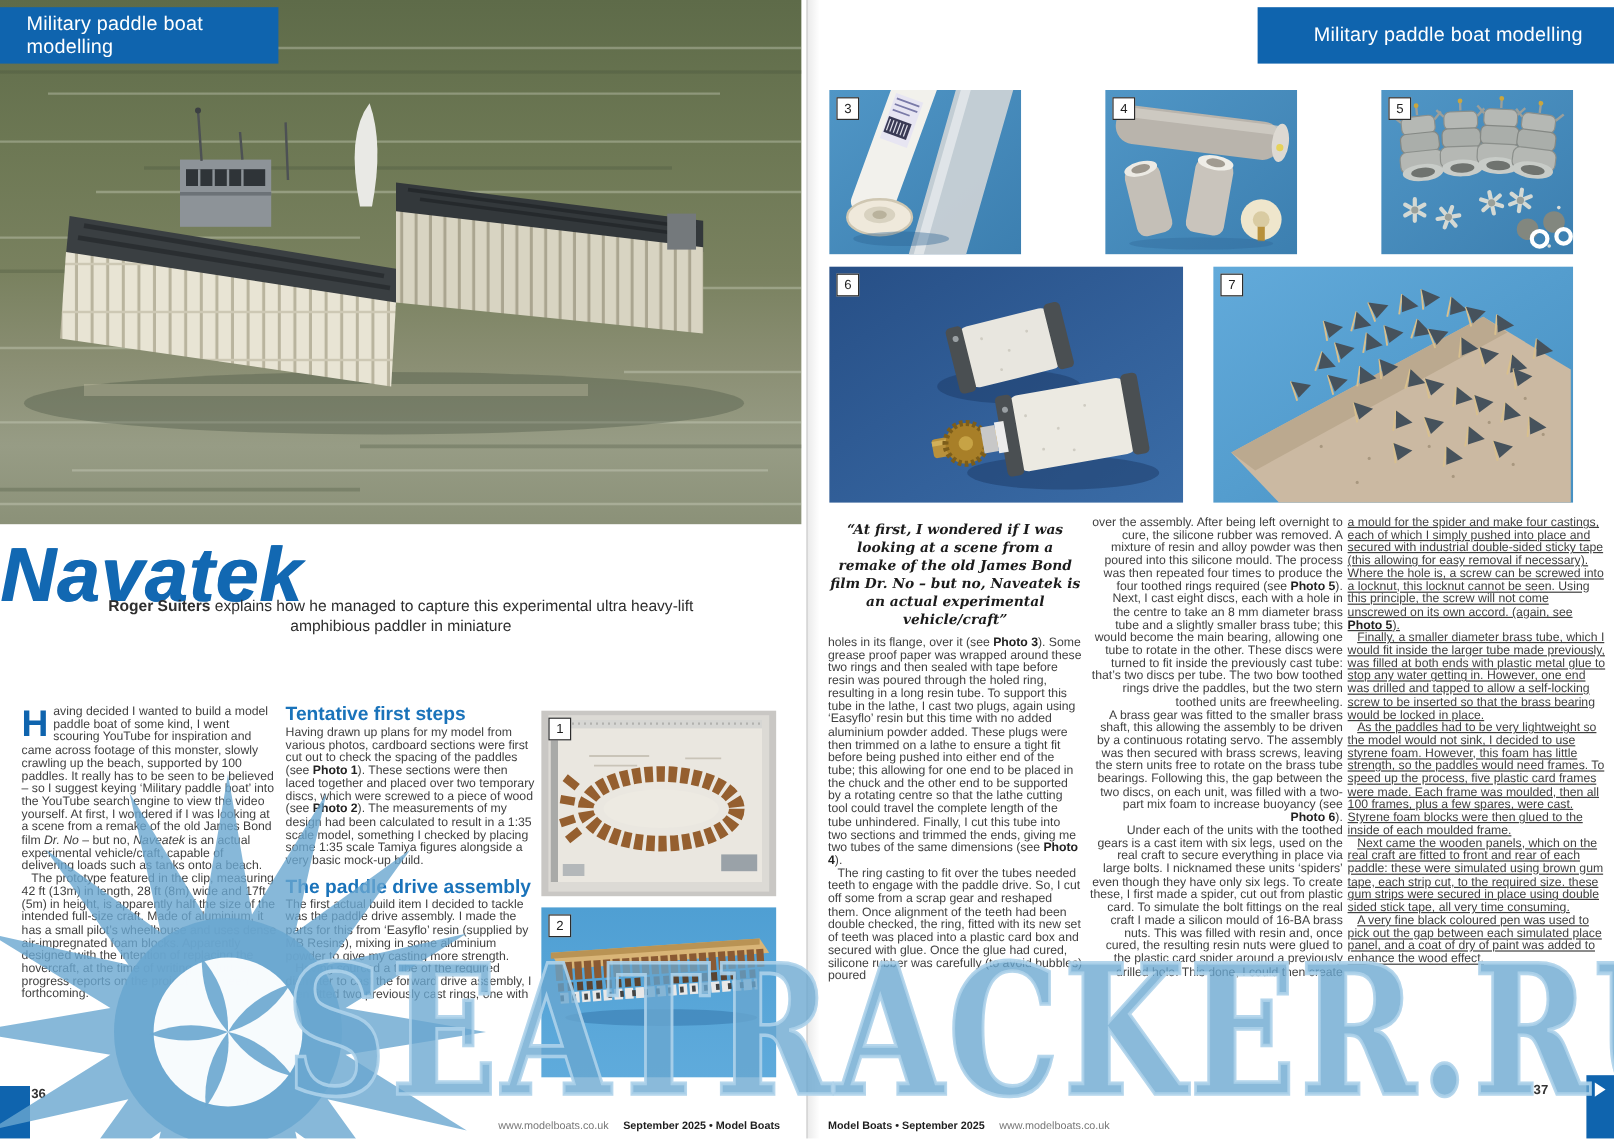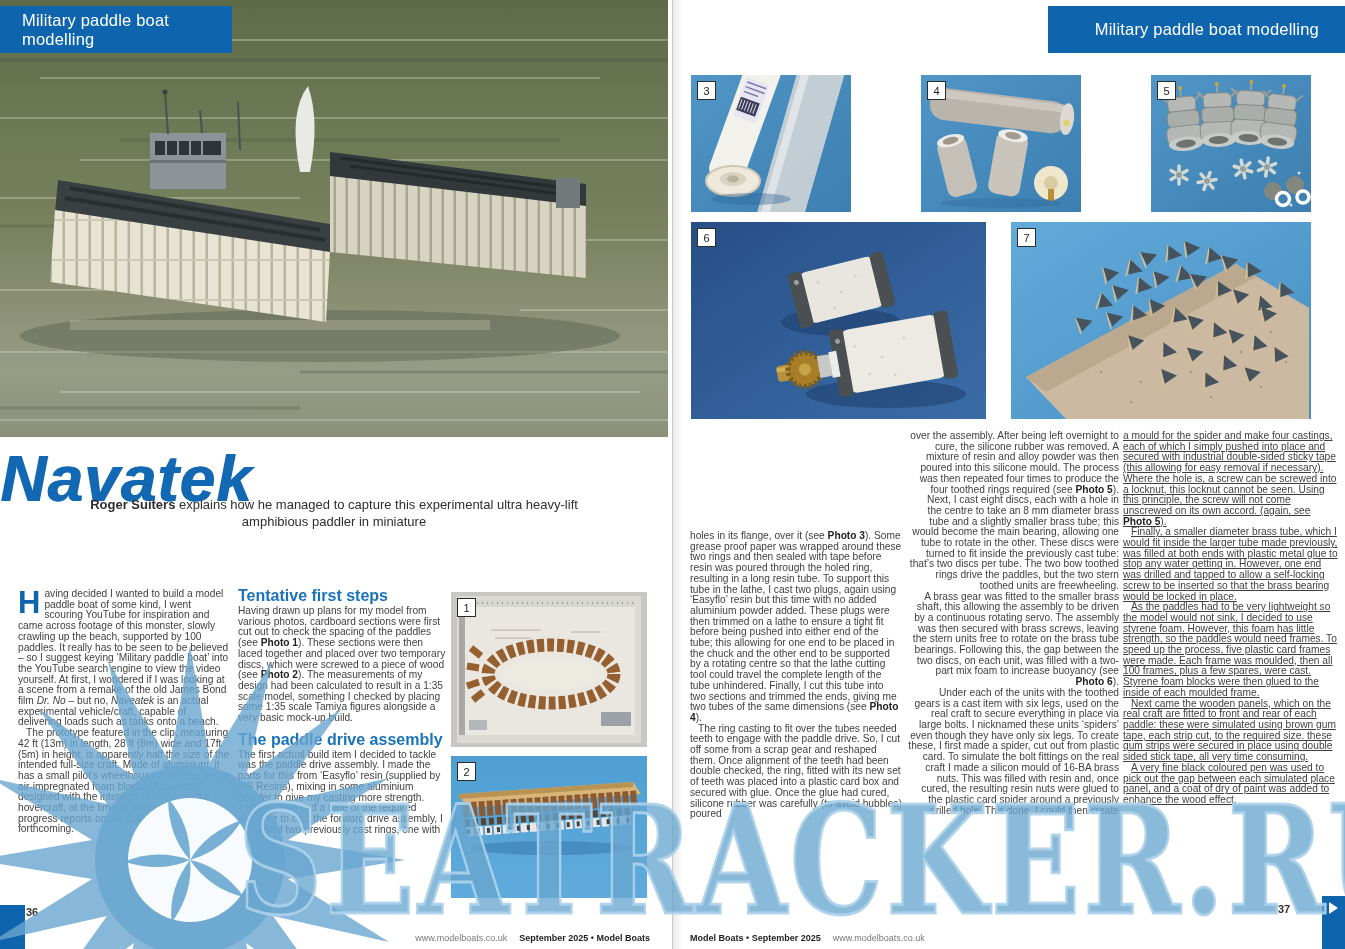--- a/index.html
+++ b/index.html
@@ -408,20 +408,21 @@
         <use href="#flag" transform="translate(252,102) rotate(-6)"></use>
       <use href="#flag" transform="translate(267,77) rotate(9)"></use>
         <use href="#flag" transform="translate(70,112) rotate(-18)"></use>
       <use href="#flag" transform="translate(262,142) rotate(5)"></use>
         <use href="#flag" transform="translate(237,162) rotate(-12)"></use>
       <use href="#flag" transform="translate(192,167) rotate(8)"></use>
         <use href="#flag" transform="translate(152,164) rotate(-6)"></use>
     </svg>
   </figure>
 
+  <div class="pullquote">“At first, I wondered if I was looking at a scene from a remake of the old James Bond film Dr. No – but no, Naveatek is an actual experimental vehicle/craft”</div>
 
   <div class="col" id="r-col1">
     <p>holes in its flange, over it (see <b>Photo 3</b>). Some grease proof paper was wrapped around these two rings and then sealed with tape before resin was poured through the holed ring, resulting in a long resin tube. To support this tube in the lathe, I cast two plugs, again using ‘Easyflo’ resin but this time with no added aluminium powder added. These plugs were then trimmed on a lathe to ensure a tight fit before being pushed into either end of the tube; this allowing for one end to be placed in the chuck and the other end to be supported by a rotating centre so that the lathe cutting tool could travel the complete length of the tube unhindered. Finally, I cut this tube into two sections and trimmed the ends, giving me two tubes of the same dimensions (see <b>Photo 4</b>).</p>
     <p class="ind">The ring casting to fit over the tubes needed teeth to engage with the paddle drive. So, I cut off some from a scrap gear and reshaped them. Once alignment of the teeth had been double checked, the ring, fitted with its new set of teeth was placed into a plastic card box and secured with glue. Once the glue had cured, silicone rubber was carefully (to avoid bubbles) poured</p>
   </div>
 
   <div class="col" id="r-col2">
     <p>over the assembly. After being left overnight to cure, the silicone rubber was removed. A mixture of resin and alloy powder was then poured into this silicone mould. The process was then repeated four times to produce the four toothed rings required (see <b>Photo 5</b>).</p>
     <p class="ind">Next, I cast eight discs, each with a hole in the centre to take an 8 mm diameter brass tube and a slightly smaller brass tube; this would become the main bearing, allowing one tube to rotate in the other. These discs were turned to fit inside the previously cast tube: that’s two discs per tube. The two bow toothed rings drive the paddles, but the two stern toothed units are freewheeling.</p>
     <p class="ind">A brass gear was fitted to the smaller brass shaft, this allowing the assembly to be driven by a continuous rotating servo. The assembly was then secured with brass screws, leaving the stern units free to rotate on the brass tube bearings. Following this, the gap between the two discs, on each unit, was filled with a two-part mix foam to increase buoyancy (see <b>Photo 6</b>).</p>

